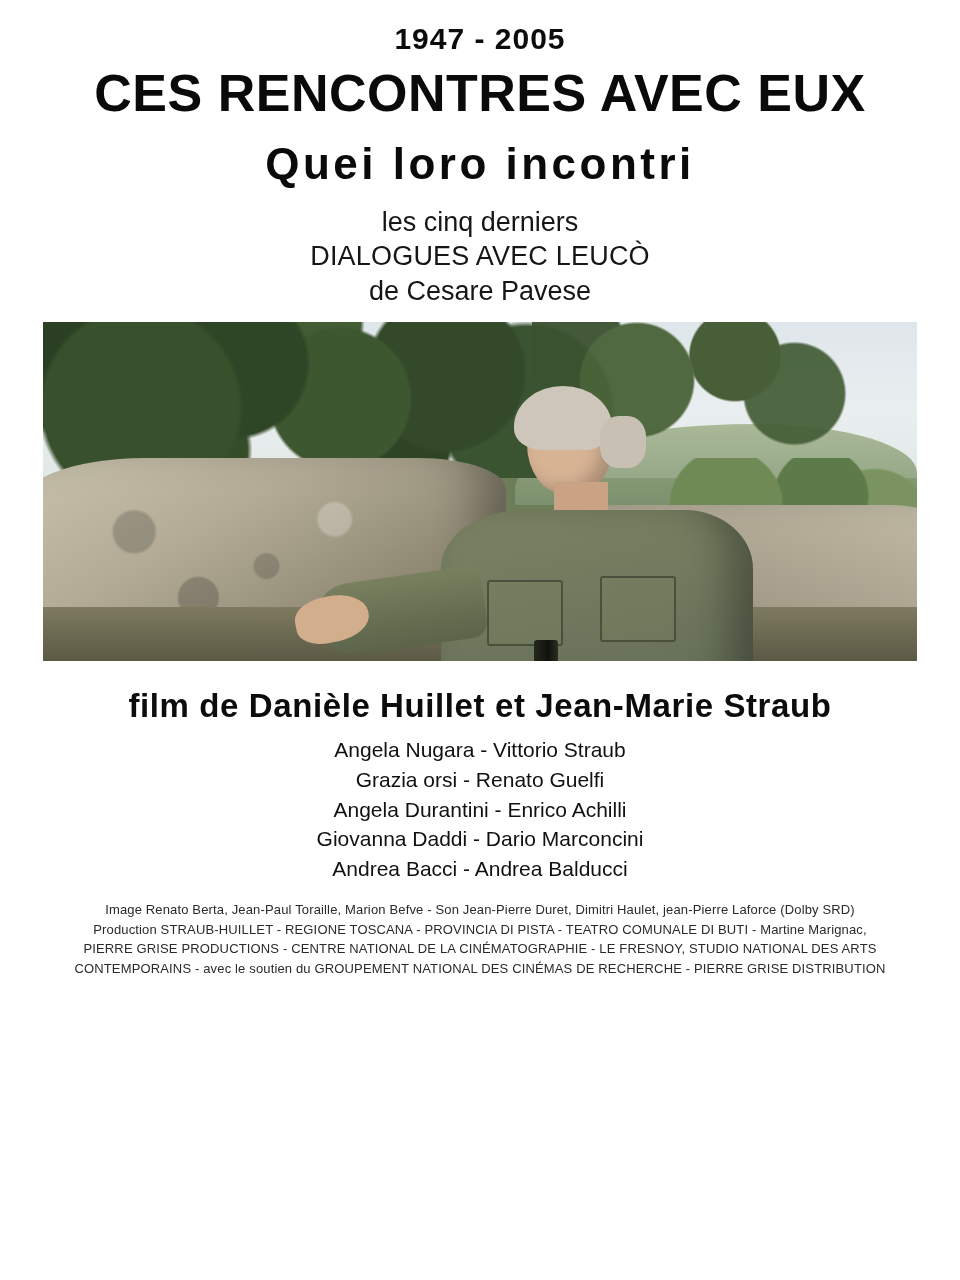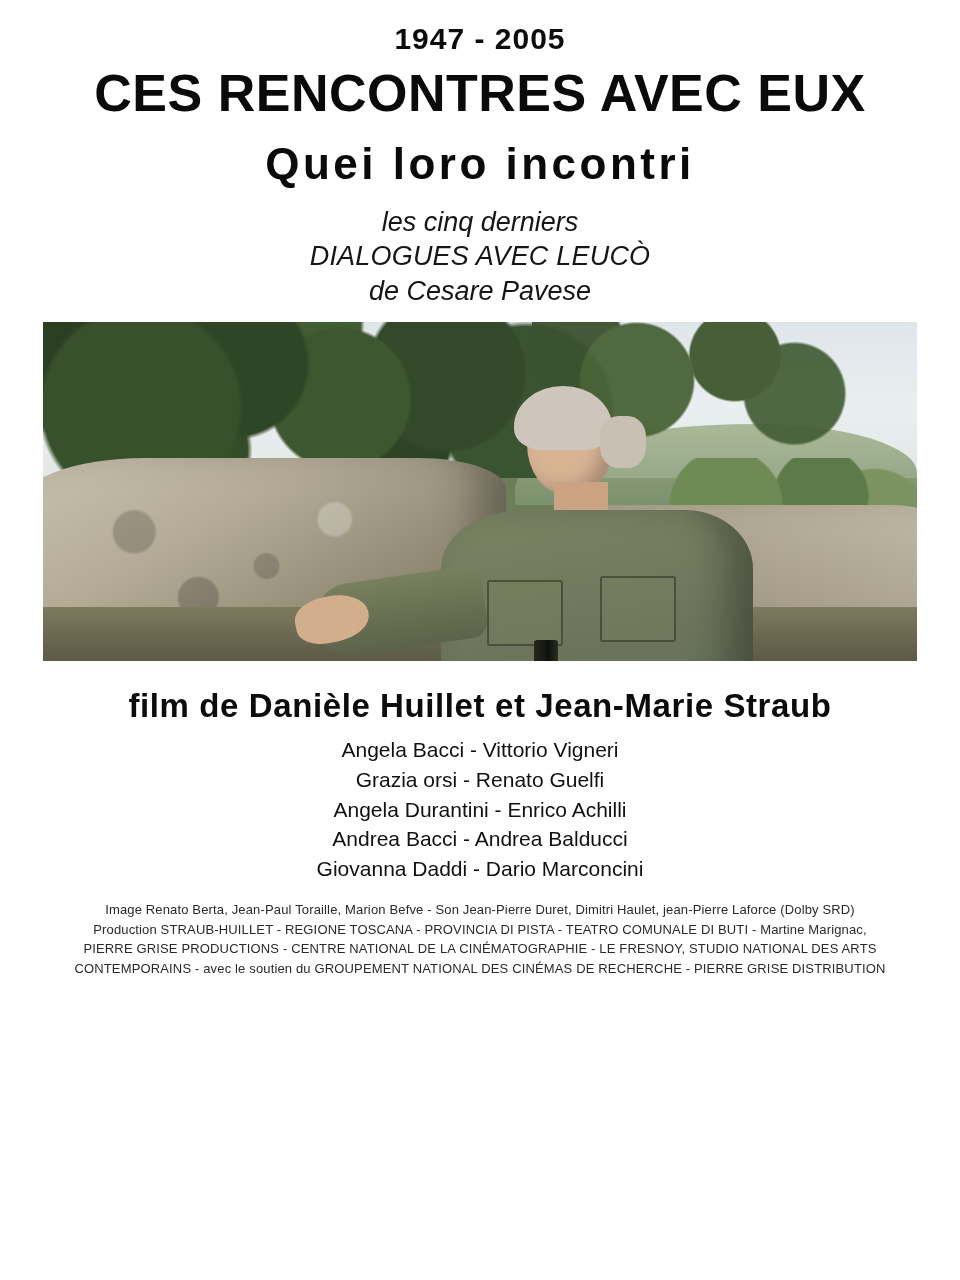--- a/index.html
+++ b/index.html
@@ -51,21 +51,20 @@
     margin-top: 20px;
     text-align: center;
     color: #0a0a0a;
     line-height: 1.05;
     white-space: nowrap;
   }
   .subtitle {
     margin-top: 18px;
     text-align: center;
     line-height: 1.28;
-    font-style: italic;
   }
   .subtitle div {
     font-size: 27px;
     color: #161616;
   }
   .subtitle .line2 {
     letter-spacing: 0.2px;
   }
 
   
@@ -322,25 +321,25 @@
         <div class="stick"></div>
         <div class="hand-right"></div>
 
       </div>
     </div>
   </div>
 
   <div class="director">film de Danièle Huillet et Jean-Marie Straub</div>
 
   <div class="cast">
-    <div class="cast-line">Angela Bacci - Vittorio Vigneri</div>
+    <div class="cast-line">Angela Nugara - Vittorio Straub</div>
     <div class="cast-line">Grazia orsi - Renato Guelfi</div>
     <div class="cast-line">Angela Durantini - Enrico Achilli</div>
+    <div class="cast-line">Giovanna Daddi - Dario Marconcini</div>
     <div class="cast-line">Andrea Bacci - Andrea Balducci</div>
-    <div class="cast-line">Giovanna Daddi - Dario Marconcini</div>
   </div>
 
   <div class="fineprint">
     <div>Image Renato Berta, Jean-Paul Toraille, Marion Befve  -   Son Jean-Pierre Duret, Dimitri Haulet, jean-Pierre Laforce (Dolby SRD)</div>
     <div>Production STRAUB-HUILLET - REGIONE TOSCANA - PROVINCIA DI PISTA - TEATRO COMUNALE DI BUTI - Martine Marignac,</div>
     <div>PIERRE GRISE PRODUCTIONS - CENTRE NATIONAL DE LA CINÉMATOGRAPHIE - LE  FRESNOY, STUDIO NATIONAL DES ARTS</div>
     <div>CONTEMPORAINS -  avec le soutien du GROUPEMENT NATIONAL DES CINÉMAS DE RECHERCHE - PIERRE GRISE DISTRIBUTION</div>
   </div>
 
 </div>

